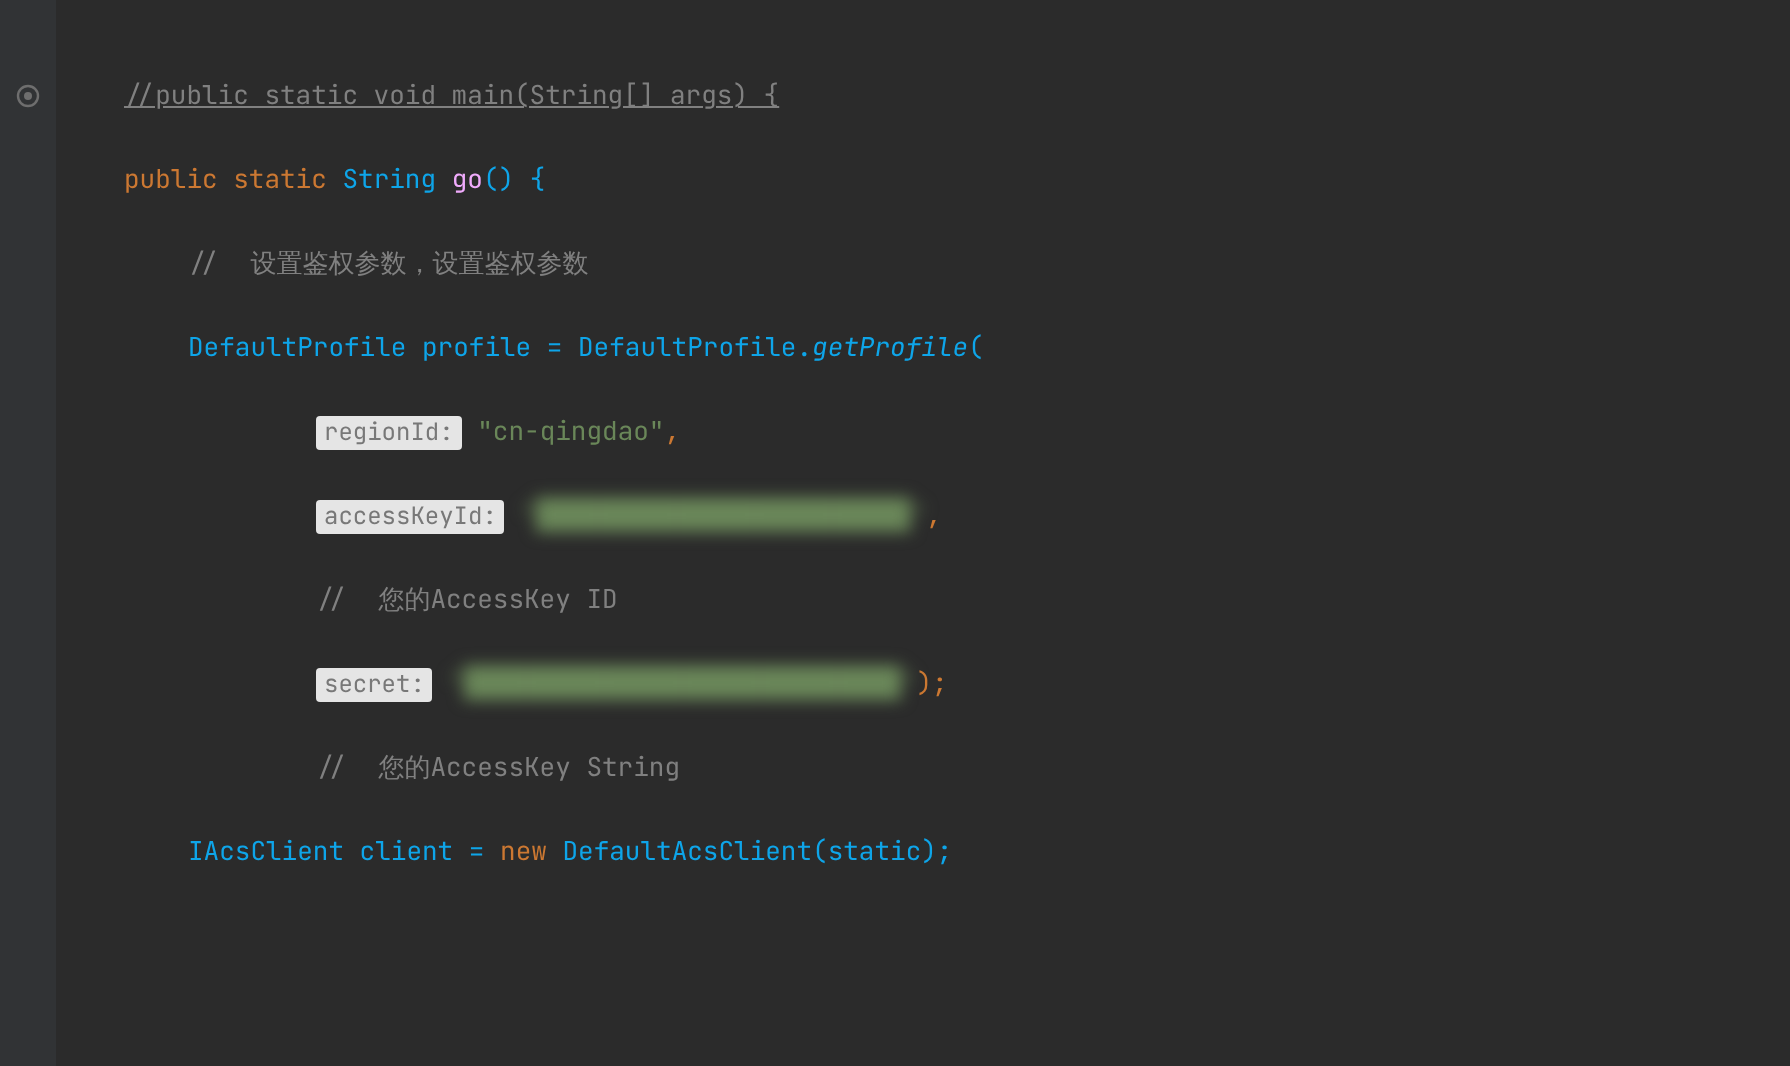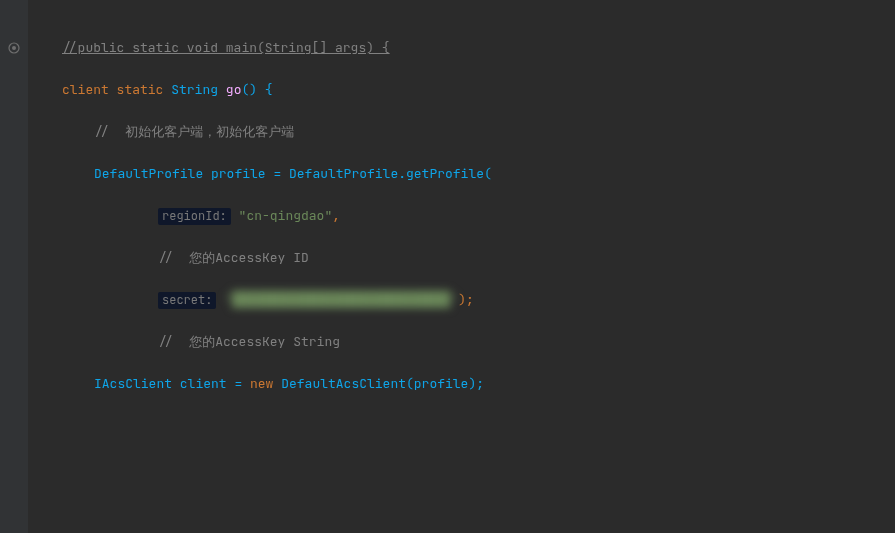--- a/index.html
+++ b/index.html
@@ -7,22 +7,22 @@
   .gutter{position:absolute;left:0;top:0;width:28px;height:100%;background:#313335}
   .gutter-icon{position:absolute;left:8px;top:42px;width:12px;height:12px}
   .gutter-icon svg{display:block}
   .code{position:absolute;left:30px;top:16px;white-space:pre}
   .ln{display:block;height:21px}
   .k{color:#cc7832}        
   .t{color:#0ea5e9}        
   .m{color:#f0abfc}
   .s{color:#6a8759}        
   .c{color:#808080}        
-  .hint{color:#787878;background:#0f172a;padding:0 4px 1px 4px;border-radius:2px;font-size:12px}
-  .call-i{}
+  .hint{color:#787878;background:#e5e5e5;padding:0 4px 1px 4px;border-radius:2px;font-size:12px}
+  .call-i{font-style:italic}
   .u{text-decoration:underline}
   .blur{filter:blur(4px)}
   .pad1{padding-left:32px}
   .pad2{padding-left:64px}
   .pad4{padding-left:128px}
 </style>
 </head>
 <body>
 
 <div class="editor">
@@ -30,28 +30,29 @@
     <span class="gutter-icon">
       <svg width="12" height="12" viewBox="0 0 12 12">
           <circle cx="6" cy="6" r="5" fill="none" stroke="#6e6e6e" stroke-width="1.2"></circle>
           <circle cx="6" cy="6" r="2" fill="#6e6e6e"></circle>
         </svg>
     </span>
   </div>
 
   <div class="code">
 <span class="ln pad1"><span class="c u">//public static void main(String[] args) {</span></span>
-<span class="ln pad1"><span class="k">client </span><span class="k">static </span><span class="t">String </span><span class="m">go</span><span class="t">() {</span></span>
-<span class="ln pad2"><span class="c">//  初始化客户端，初始化客户端</span></span>
+<span class="ln pad1"><span class="k">public </span><span class="k">static </span><span class="t">String </span><span class="m">go</span><span class="t">() {</span></span>
+<span class="ln pad2"><span class="c">//  设置鉴权参数，设置鉴权参数</span></span>
 <span class="ln pad2"><span class="t">DefaultProfile profile = DefaultProfile.</span><span class="t call-i">getProfile</span><span class="t">(</span></span>
 <span class="ln pad4"><span class="hint">regionId:</span><span class="s"> "cn-qingdao"</span><span class="k">,</span></span>
+<span class="ln pad4"><span class="hint">accessKeyId:</span><span class="s blur"> "████████████████████████"</span><span class="k">,</span></span>
 <span class="ln pad4"><span class="c">//  您的AccessKey ID</span></span>
 <span class="ln pad4"><span class="hint">secret:</span><span class="s blur"> "████████████████████████████"</span><span class="k">);</span></span>
 <span class="ln pad4"><span class="c">//  您的AccessKey String</span></span>
-<span class="ln pad2"><span class="t">IAcsClient client = </span><span class="k">new </span><span class="t">DefaultAcsClient(profile);</span></span>
+<span class="ln pad2"><span class="t">IAcsClient client = </span><span class="k">new </span><span class="t">DefaultAcsClient(static);</span></span>
 <span class="ln"></span>
 
 
 
 
 
 
 
 
 

